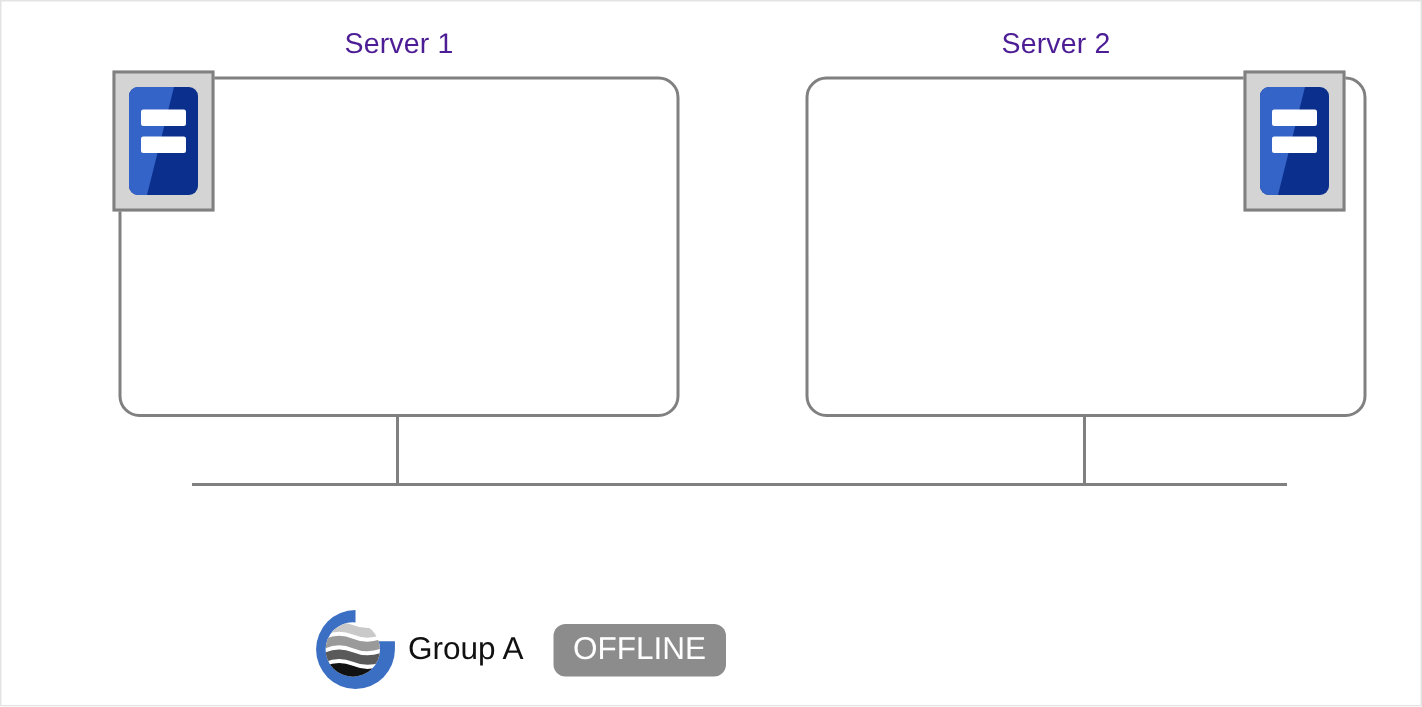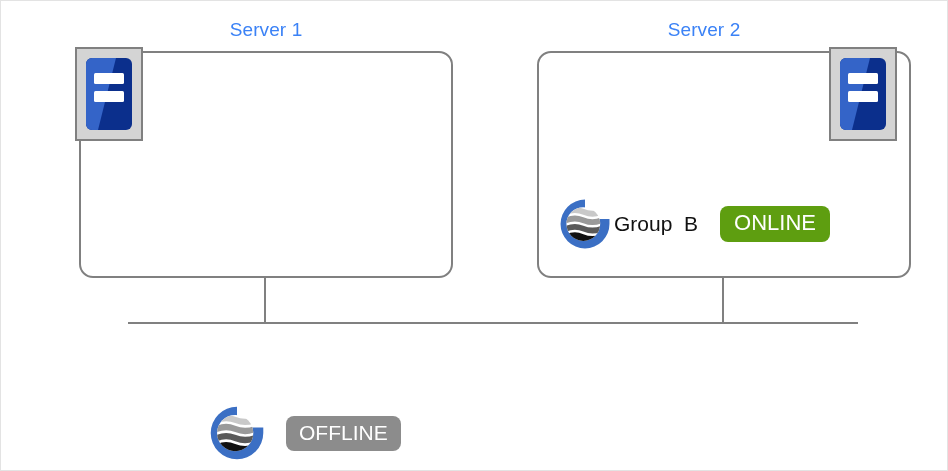--- a/index.html
+++ b/index.html
@@ -19,21 +19,21 @@
     background: #ffffff;
     border: 1px solid #e3e3e3;
     box-sizing: border-box;
     overflow: hidden;
   }
 
   
   .server-title {
     position: absolute;
     font-size: 19px;
-    color: #3b82f6;
+    color: #4c1d95;
     text-align: center;
     white-space: nowrap;
     letter-spacing: 0.1px;
   }
   #title-server-1 { left: 78px;  top: 18px; width: 374px; }
   #title-server-2 { left: 516px; top: 18px; width: 374px; }
 
   
   .server-box {
     position: absolute;
@@ -151,52 +151,36 @@
 
   <div id="server-icon-badge-2" class="server-icon-badge">
     <svg width="46" height="72" viewBox="0 0 46 72" xmlns="http://www.w3.org/2000/svg">
       <rect x="0" y="0" width="46" height="72" rx="6" ry="6" fill="#0b2f8c"></rect>
       <path d="M0 6 A6 6 0 0 1 6 0 L30 0 L12 72 L6 72 A6 6 0 0 1 0 66 Z" fill="#3464c8"></path>
       <rect x="8" y="15" width="30" height="11" rx="1.5" fill="#ffffff"></rect>
       <rect x="8" y="33" width="30" height="11" rx="1.5" fill="#ffffff"></rect>
     </svg>
   </div>
 
-  <div id="group-row-b" class="group-row">
-    <svg class="group-logo" viewBox="0 0 64 64" xmlns="http://www.w3.org/2000/svg">
-      <path d="M32 3 A29 29 0 1 0 61 32 L61 26 L34 26 L34 37 L49 37 A18 18 0 1 1 32 14 Z" fill="#3b6fc4"></path>
-      <clipPath id="sphereClipB">
-          <circle cx="30" cy="32" r="20"></circle>
-        </clipPath>
-      <g clip-path="url(#sphereClipB)">
-        <rect x="8" y="10" width="46" height="46" fill="#ffffff"></rect>
-        <path d="M6 16 q12 -7 24 -2 q12 5 24 -1 l0 7 q-12 6 -24 1 q-12 -5 -24 2 Z" fill="#c9c9c9"></path>
-        <path d="M6 26 q12 -7 24 -2 q12 5 24 -1 l0 7 q-12 6 -24 1 q-12 -5 -24 2 Z" fill="#9a9a9a"></path>
-        <path d="M6 36 q12 -7 24 -2 q12 5 24 -1 l0 7 q-12 6 -24 1 q-12 -5 -24 2 Z" fill="#5a5a5a"></path>
-        <path d="M6 46 q12 -7 24 -2 q12 5 24 -1 l0 14 l-48 0 Z" fill="#111111"></path>
-      </g>
-    </svg>
-    <span class="group-label">Group  B</span>
-    <span id="status-badge-b" class="status-badge">ONLINE</span>
-  </div>
 
   <div id="drop-line-1" class="drop-line"></div>
   <div id="drop-line-2" class="drop-line"></div>
   <div id="bus-line"></div>
 
   <div id="group-row-a" class="group-row">
     <svg class="group-logo" viewBox="0 0 64 64" xmlns="http://www.w3.org/2000/svg">
       <path d="M32 3 A29 29 0 1 0 61 32 L61 26 L34 26 L34 37 L49 37 A18 18 0 1 1 32 14 Z" fill="#3b6fc4"></path>
       <clipPath id="sphereClipA">
           <circle cx="30" cy="32" r="20"></circle>
         </clipPath>
       <g clip-path="url(#sphereClipA)">
         <rect x="8" y="10" width="46" height="46" fill="#ffffff"></rect>
         <path d="M6 16 q12 -7 24 -2 q12 5 24 -1 l0 7 q-12 6 -24 1 q-12 -5 -24 2 Z" fill="#c9c9c9"></path>
         <path d="M6 26 q12 -7 24 -2 q12 5 24 -1 l0 7 q-12 6 -24 1 q-12 -5 -24 2 Z" fill="#9a9a9a"></path>
         <path d="M6 36 q12 -7 24 -2 q12 5 24 -1 l0 7 q-12 6 -24 1 q-12 -5 -24 2 Z" fill="#5a5a5a"></path>
         <path d="M6 46 q12 -7 24 -2 q12 5 24 -1 l0 14 l-48 0 Z" fill="#111111"></path>
       </g>
     </svg>
+    <span class="group-label">Group A</span>
     <span id="status-badge-a" class="status-badge">OFFLINE</span>
   </div>
 
 </div>
 
 </body></html>

